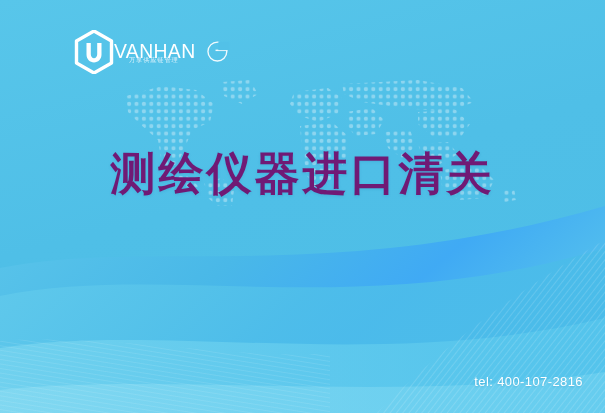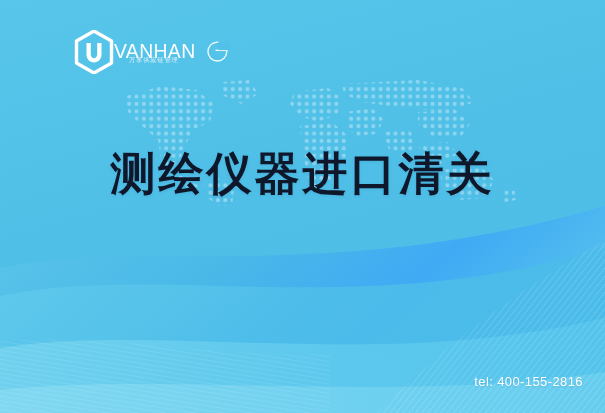--- a/index.html
+++ b/index.html
@@ -90,21 +90,21 @@
   .headline {
     position: absolute;
     left: 0;
     right: 0;
     top: 144px;
     text-align: center;
     z-index: 5;
   }
   .headline-line {
     display: block;
-    color: #0f172a;
+    color: #701a75;
     font-size: 45px;
     font-weight: bold;
     letter-spacing: 3px;
     line-height: 1.33;
     text-shadow: 0 1px 3px rgba(30,110,160,0.18);
   }
 
   
   .contact {
     position: absolute;
@@ -240,15 +240,15 @@
       </svg>
       <span class="logo-sub">万享供应链管理</span>
     </span>
 
   </div>
 
   <div class="headline">
     <span class="headline-line">测绘仪器进口清关</span>
   </div>
 
-  <div class="contact">tel: 400-155-2816</div>
+  <div class="contact">tel: 400-107-2816</div>
 
 </div>
 
 </body></html>

